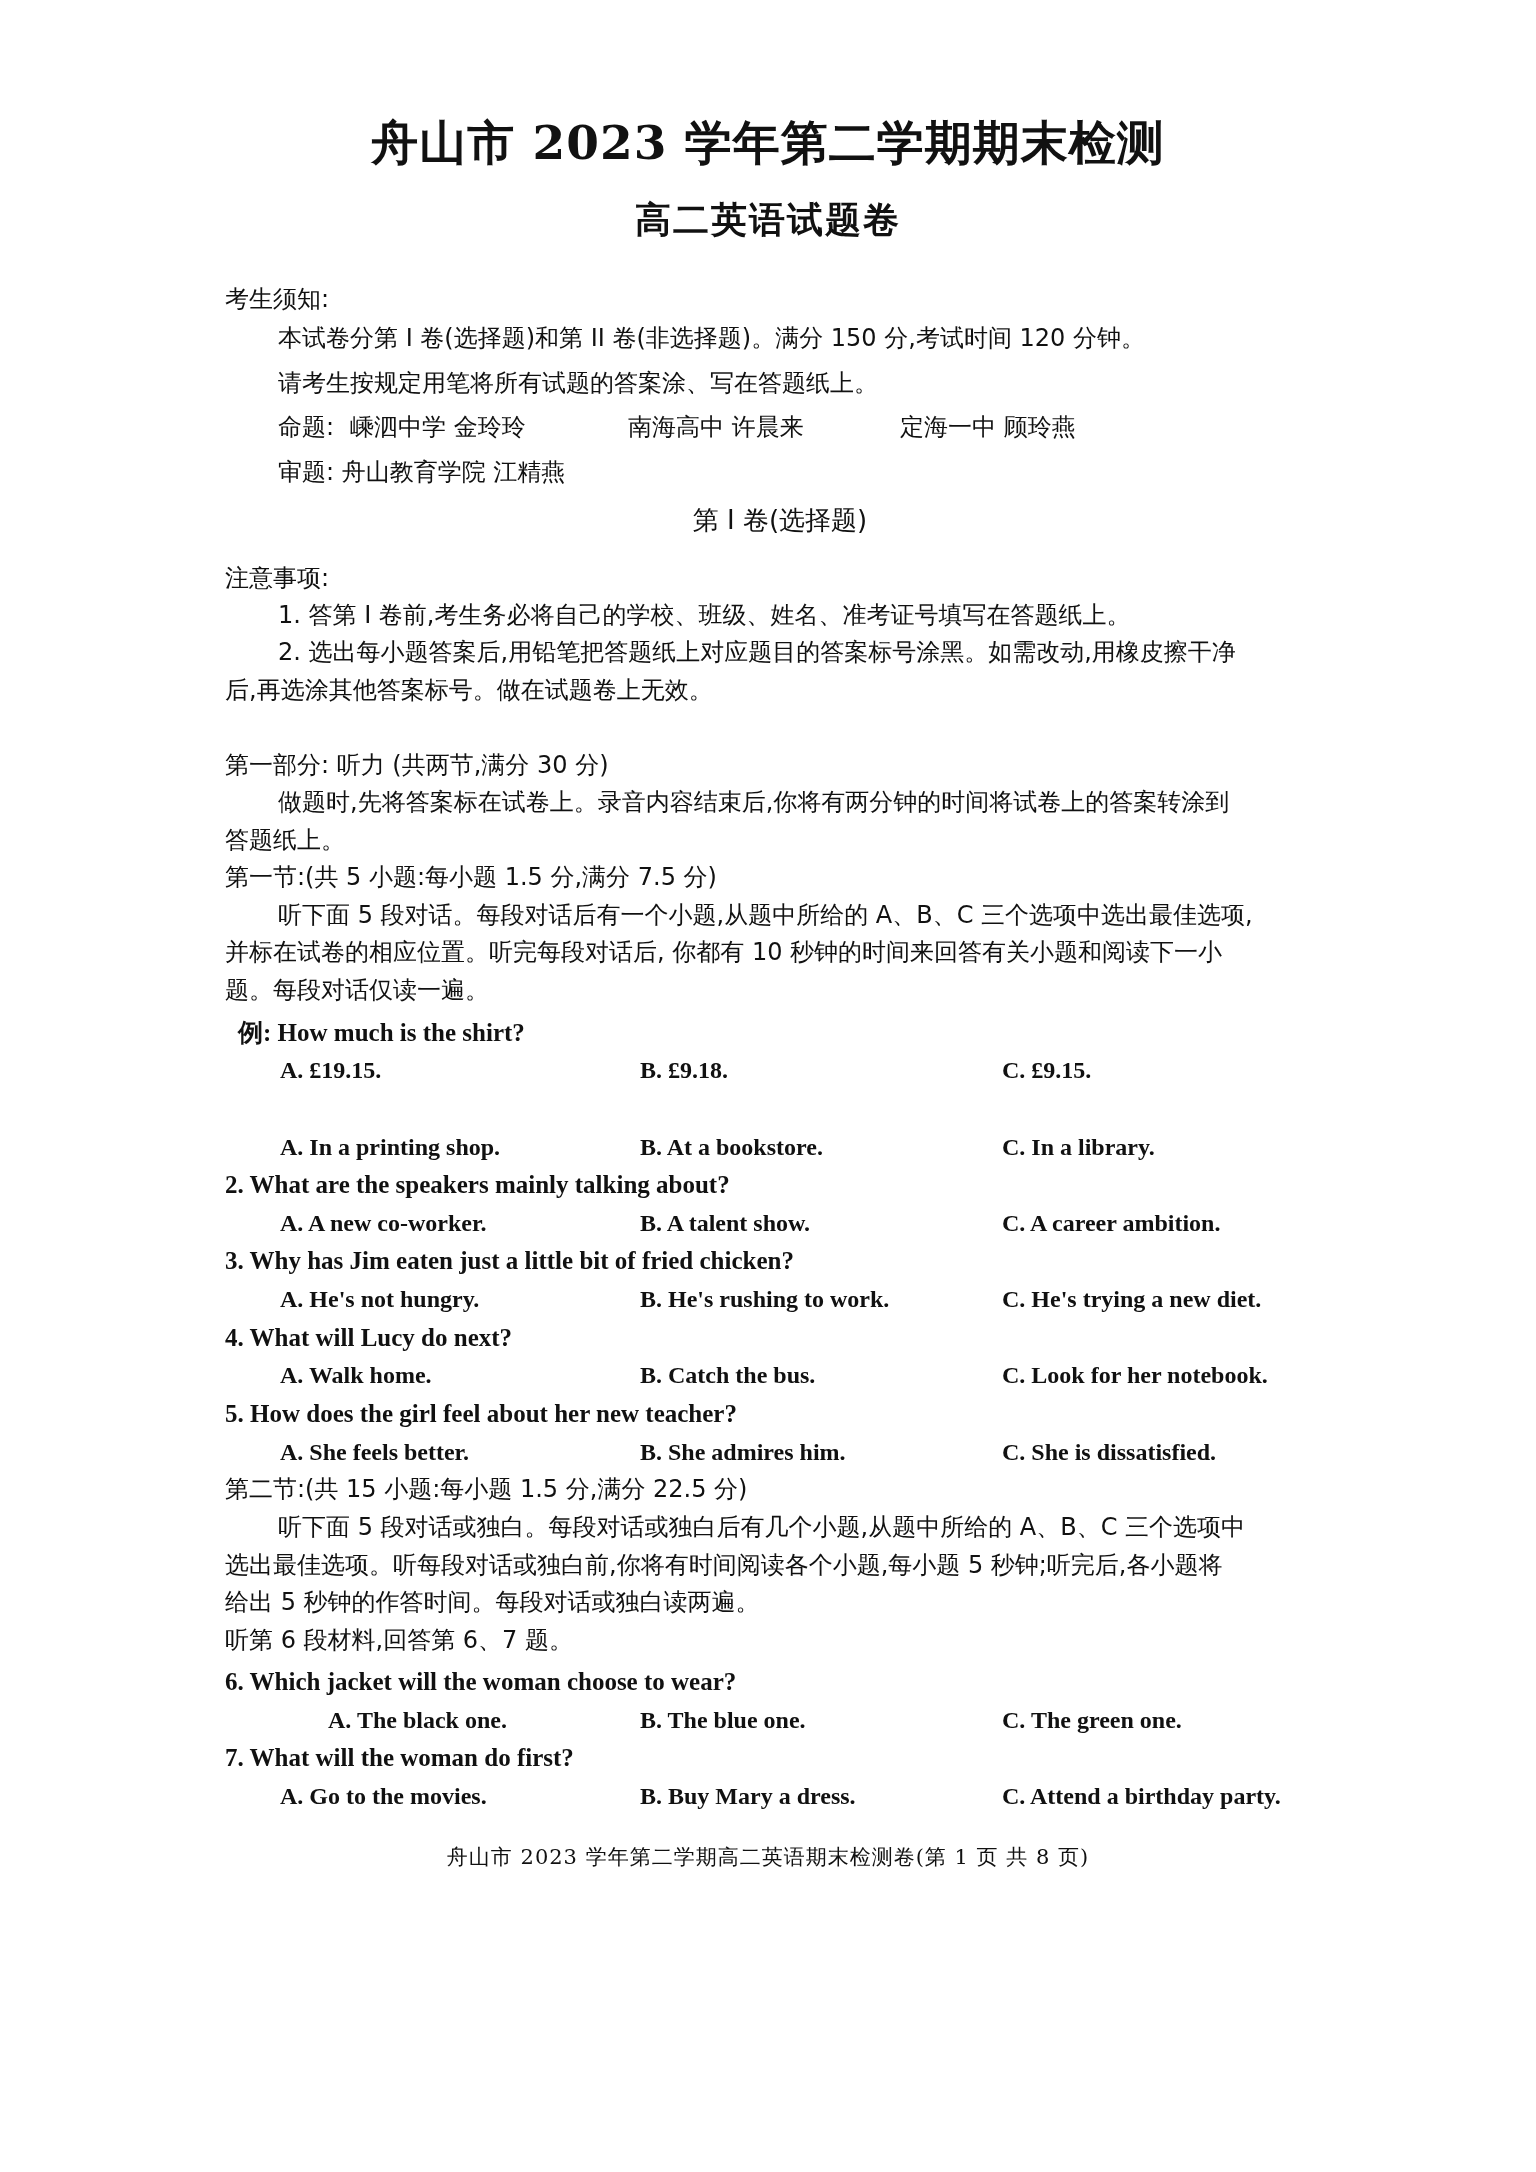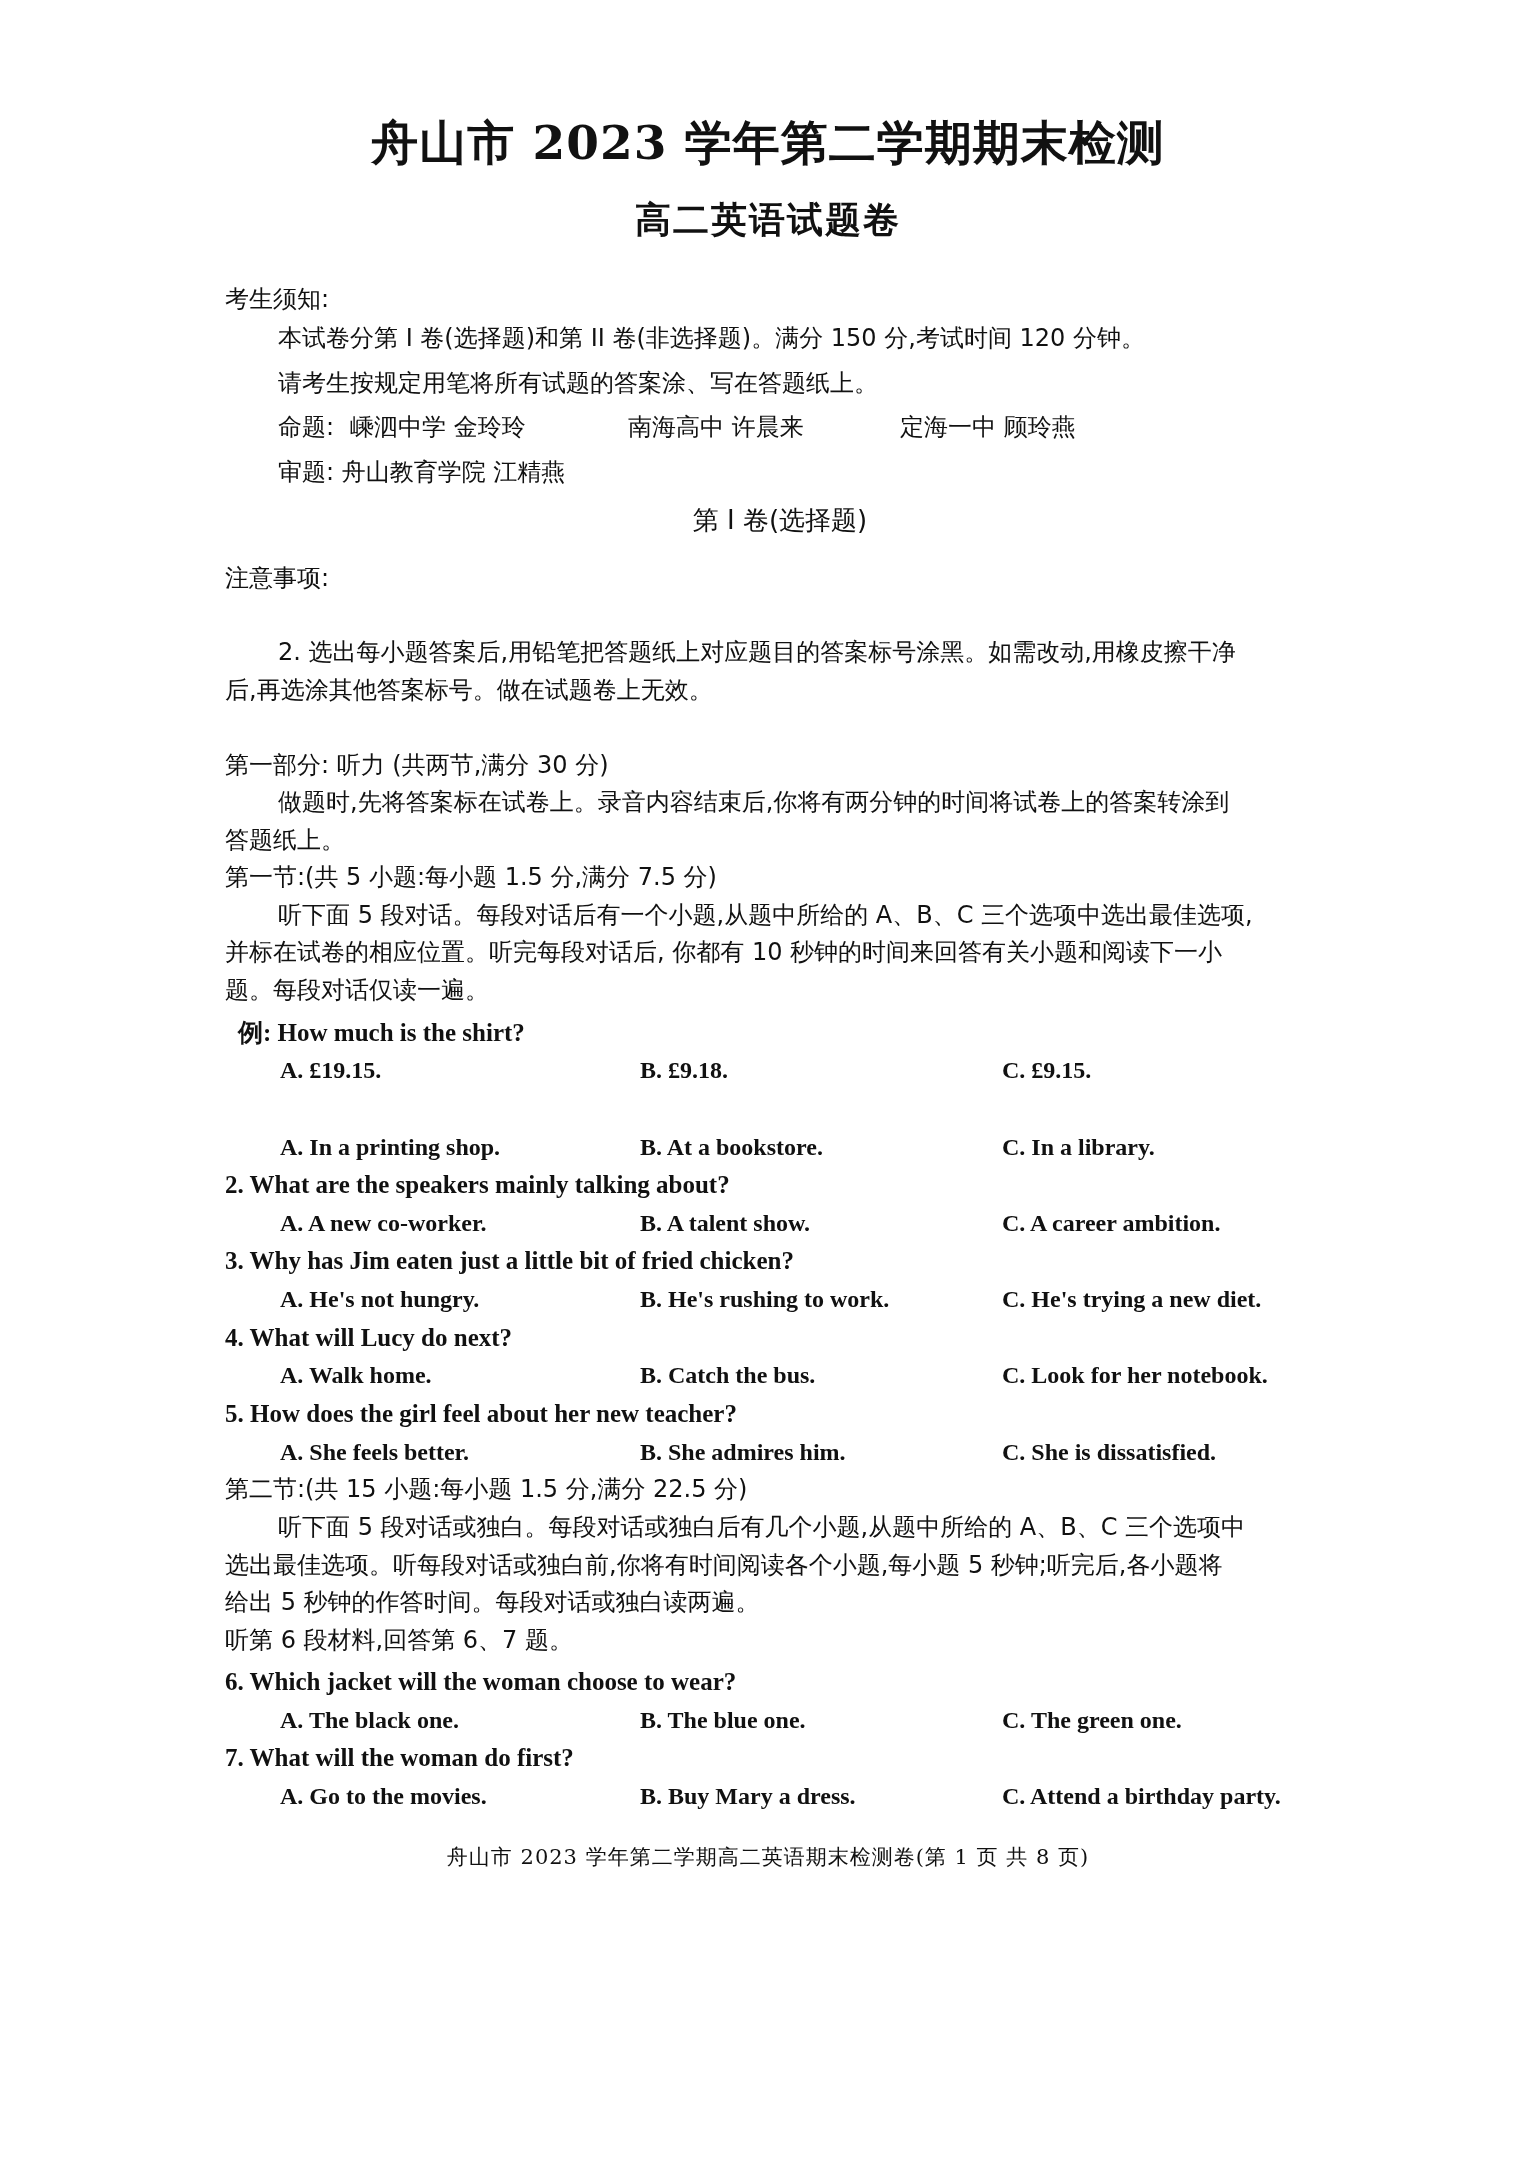--- a/index.html
+++ b/index.html
@@ -44,20 +44,21 @@
   <div class="line sans" style="left:278px; top:323px;">本试卷分第 I 卷(选择题)和第 II 卷(非选择题)。满分 150 分,考试时间 120 分钟。</div>
   <div class="line sans" style="left:278px; top:368px;">请考生按规定用笔将所有试题的答案涂、写在答题纸上。</div>
   <div class="line sans" style="left:278px; top:412px;">命题:</div>
   <div class="line sans" style="left:350px; top:412px;">嵊泗中学  金玲玲</div>
   <div class="line sans" style="left:628px; top:412px;">南海高中  许晨来</div>
   <div class="line sans" style="left:900px; top:412px;">定海一中  顾玲燕</div>
   <div class="line sans" style="left:278px; top:457px;">审题: 舟山教育学院  江精燕</div>
 
   <div class="line sans center" style="top:505px; font-size:26px;padding-left:12px;">第 I 卷(选择题)</div>
   <div class="line sans" style="left:225px; top:563px;">注意事项:</div>
+  <div class="line sans" style="left:278px; top:600px;">1. 答第 I 卷前,考生务必将自己的学校、班级、姓名、准考证号填写在答题纸上。</div>
   <div class="line sans" style="left:278px; top:637px;">2. 选出每小题答案后,用铅笔把答题纸上对应题目的答案标号涂黑。如需改动,用橡皮擦干净</div>
   <div class="line sans" style="left:225px; top:675px;">后,再选涂其他答案标号。做在试题卷上无效。</div>
 
   <div class="line sans" style="left:225px; top:750px;">第一部分: 听力 (共两节,满分 30 分)</div>
   <div class="line sans" style="left:278px; top:787px;">做题时,先将答案标在试卷上。录音内容结束后,你将有两分钟的时间将试卷上的答案转涂到</div>
   <div class="line sans" style="left:225px; top:825px;">答题纸上。</div>
 
   <div class="line sans" style="left:225px; top:862px;">第一节:(共 5 小题:每小题 1.5 分,满分 7.5 分)</div>
   <div class="line sans" style="left:278px; top:900px;">听下面 5 段对话。每段对话后有一个小题,从题中所给的 A、B、C 三个选项中选出最佳选项,</div>
   <div class="line sans" style="left:225px; top:937px;">并标在试卷的相应位置。听完每段对话后, 你都有 10 秒钟的时间来回答有关小题和阅读下一小</div>
@@ -92,21 +93,21 @@
   <div class="opt colB" style="top:1437px;">B. She admires him.</div>
   <div class="opt colC" style="top:1437px;">C. She is dissatisfied.</div>
 
   <div class="line sans" style="left:225px; top:1474px;">第二节:(共 15 小题:每小题 1.5 分,满分 22.5 分)</div>
   <div class="line sans" style="left:278px; top:1512px;">听下面 5 段对话或独白。每段对话或独白后有几个小题,从题中所给的 A、B、C 三个选项中</div>
   <div class="line sans" style="left:225px; top:1550px;">选出最佳选项。听每段对话或独白前,你将有时间阅读各个小题,每小题 5 秒钟;听完后,各小题将</div>
   <div class="line sans" style="left:225px; top:1587px;">给出 5 秒钟的作答时间。每段对话或独白读两遍。</div>
   <div class="line sans" style="left:225px; top:1625px;">听第 6 段材料,回答第 6、7 题。</div>
 
   <div class="line en" style="left:225px; top:1667px;">6. Which jacket will the woman choose to wear?</div>
-  <div class="opt colA" style="top:1705px;">A. The black one.</div>
+  <div class="opt colA" style="top:1705px;margin-left:48px;">A. The black one.</div>
   <div class="opt colB" style="top:1705px;">B. The blue one.</div>
   <div class="opt colC" style="top:1705px;">C. The green one.</div>
 
   <div class="line en" style="left:225px; top:1743px;">7. What will the woman do first?</div>
   <div class="opt colA" style="top:1781px;">A. Go to the movies.</div>
   <div class="opt colB" style="top:1781px;">B. Buy Mary a dress.</div>
   <div class="opt colC" style="top:1781px;">C. Attend a birthday party.</div>
 
   <div class="footer">舟山市 2023 学年第二学期高二英语期末检测卷(第 1 页  共 8 页)</div>
 </div>

